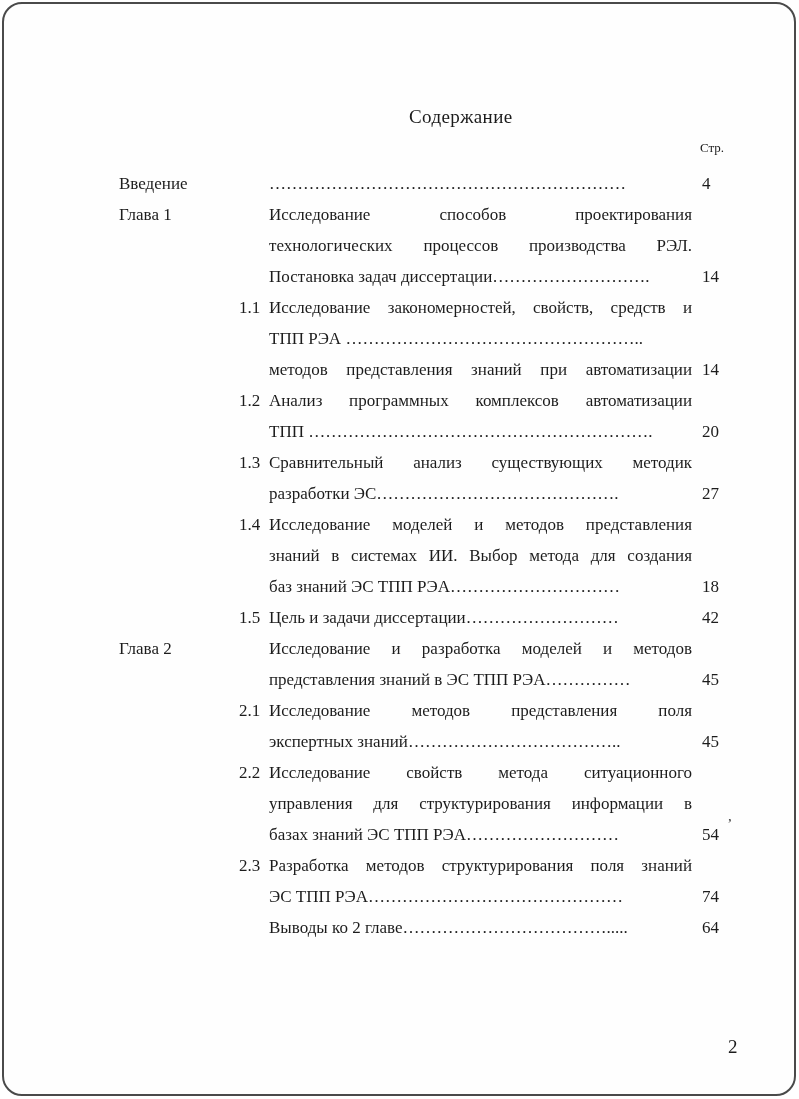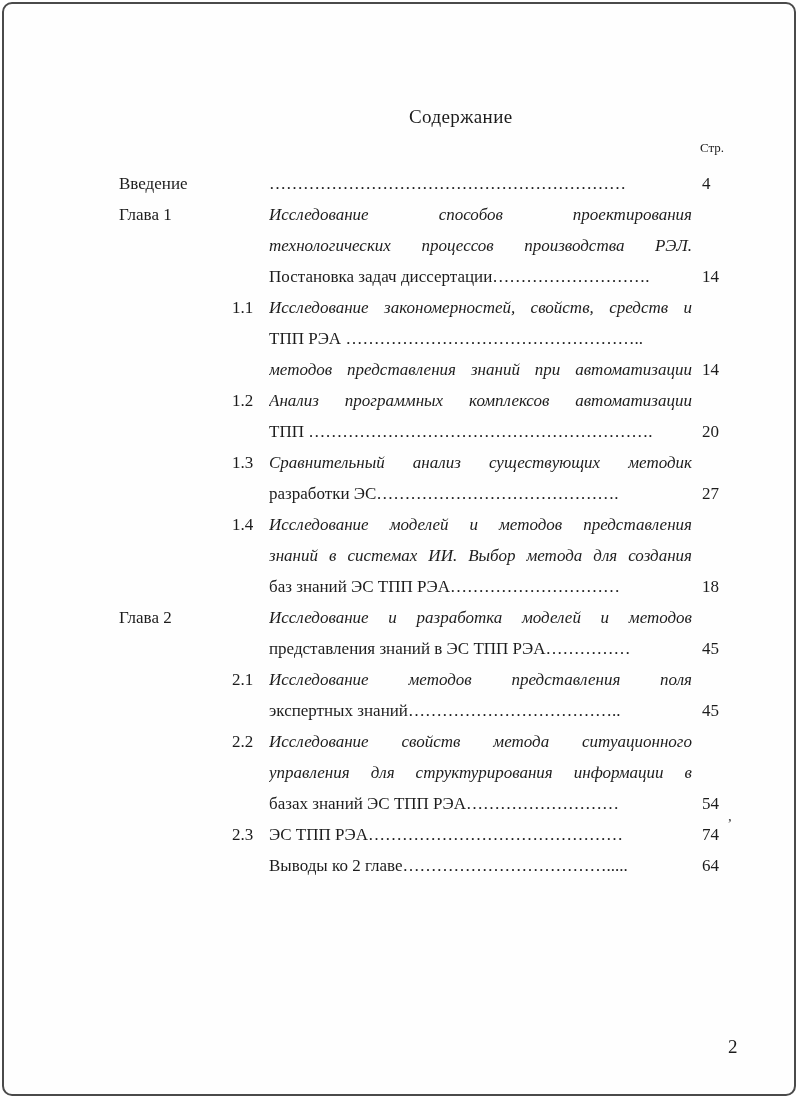--- a/index.html
+++ b/index.html
@@ -8,21 +8,21 @@
     background: #ffffff;
     font-family: "Liberation Serif", "DejaVu Serif", serif;
     color: #1c1c1c;
   }
   .page {
     position: absolute;
     left: 2px; top: 2px;
     width: 794px; height: 1094px;
     background: #fefefe;
     border: 2px solid #4a4a4a;
-    border-radius: 10px;
+    border-radius: 20px;
     overflow: hidden;
   }
   .title {
     position: absolute;
     left: 405px; top: 102px;
     font-size: 19px;
     font-weight: normal;
     letter-spacing: 0.4px;
   }
   .str-header {
@@ -34,28 +34,27 @@
     position: absolute;
     left: 115px; top: 164px;
     width: 621px;
   }
   .toc-row {
     display: grid;
     grid-template-columns: 113px 37px 423px 48px;
   }
   .cell { font-size: 17px; line-height: 31px; }
   .c-label { align-self: start; }
-  .c-num   { align-self: start; }
+  .c-num   { align-self: start; margin-left: 7px; }
   .c-text  { overflow: hidden; }
   .c-page  { align-self: end; padding-left: 10px; }
   .toc-line { font-size: 17px; line-height: 31px; }
   .toc-line.fill {
     text-align: justify;
     text-align-last: justify;
-    font-style: italic;
   }
   .toc-line.tail {
     white-space: nowrap;
     overflow: hidden;
   }
   .speck {
     position: absolute;
     left: 724px; top: 804px;
     font-size: 15px;
     color: #3a3a3a;
@@ -123,20 +122,28 @@
         <div class="cell c-label"></div>
         <div class="cell c-num">1.4</div>
         <div class="cell c-text">
           <div class="toc-line fill">Исследование моделей и методов представления</div>
           <div class="toc-line fill">знаний в системах ИИ. Выбор метода для создания</div>
           <div class="toc-line tail">баз знаний ЭС ТПП РЭА…………………………</div>
         </div>
         <div class="cell c-page">18</div>
       </div>
       <div class="toc-row">
+        <div class="cell c-label"></div>
+        <div class="cell c-num">1.5</div>
+        <div class="cell c-text">
+          <div class="toc-line tail">Цель и задачи диссертации………………………</div>
+        </div>
+        <div class="cell c-page">42</div>
+      </div>
+      <div class="toc-row">
         <div class="cell c-label">Глава 2</div>
         <div class="cell c-num"></div>
         <div class="cell c-text">
           <div class="toc-line fill">Исследование и разработка моделей и методов</div>
           <div class="toc-line tail">представления знаний в ЭС ТПП РЭА……………</div>
         </div>
         <div class="cell c-page">45</div>
       </div>
       <div class="toc-row">
         <div class="cell c-label"></div>
@@ -154,20 +161,21 @@
           <div class="toc-line fill">Исследование свойств метода ситуационного</div>
           <div class="toc-line fill">управления для структурирования информации в</div>
           <div class="toc-line tail">базах знаний ЭС ТПП РЭА………………………</div>
         </div>
         <div class="cell c-page">54</div>
       </div>
       <div class="toc-row">
         <div class="cell c-label"></div>
         <div class="cell c-num">2.3</div>
         <div class="cell c-text">
+          <div class="toc-line fill">Разработка методов структурирования поля знаний</div>
           <div class="toc-line tail">ЭС ТПП РЭА………………………………………</div>
         </div>
         <div class="cell c-page">74</div>
       </div>
       <div class="toc-row">
         <div class="cell c-label"></div>
         <div class="cell c-num"></div>
         <div class="cell c-text">
           <div class="toc-line tail">Выводы ко 2 главе……………………………….....</div>
         </div>

